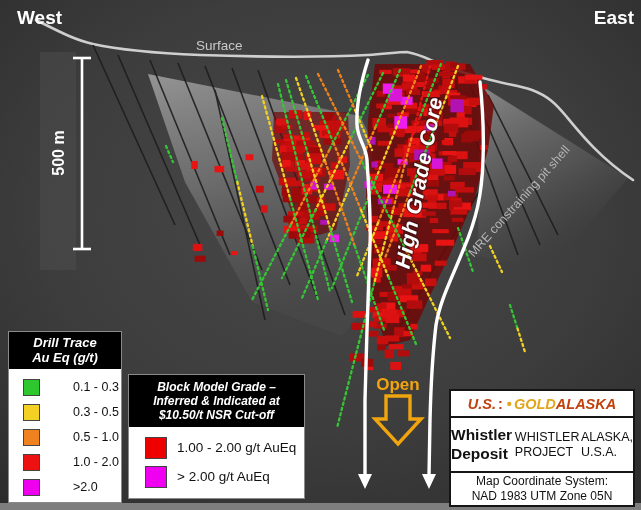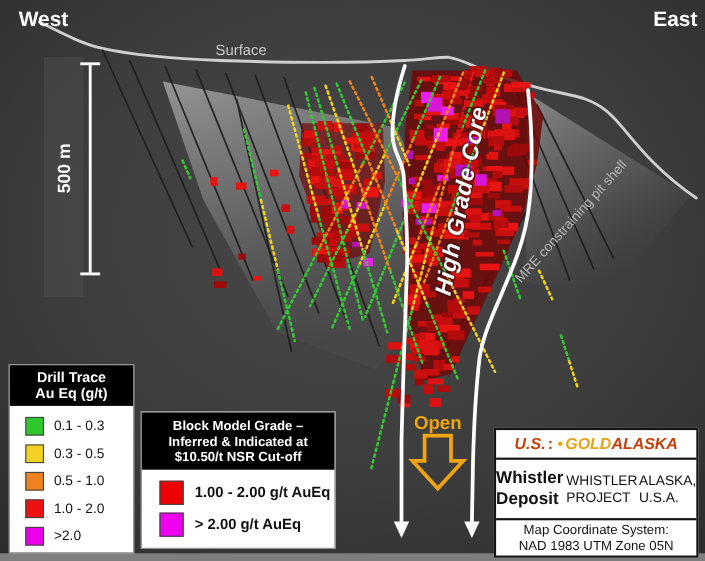--- a/index.html
+++ b/index.html
@@ -3,34 +3,34 @@
 <meta charset="utf-8">
 <style>
   html,body{margin:0;padding:0;background:#222;}
   #stage{position:relative;width:641px;height:510px;overflow:hidden;
          font-family:"Liberation Sans",sans-serif;background:#3d3d3d;}
   #scene{position:absolute;left:0;top:0;z-index:1;}
   .overlay{position:absolute;z-index:2;}
   
   .legend{background:#ffffff;border:1px solid #8a8a8a;box-sizing:border-box;color:#111;}
   .leg-head{background:#000;color:#fff;font-weight:bold;text-align:center;
-            line-height:1.18;padding:3px 2px;}
+            line-height:1.18;padding:3px 2px;font-style:italic;}
   .leg-body{padding:6px 0 4px 0;}
   .leg-row{display:flex;align-items:center;margin:0 0 0 14px;}
   .swatch{border:1px solid #444;flex:0 0 auto;}
   
   #drill-legend{left:8px;top:331px;width:114px;height:172px;}
   #drill-legend .leg-head{font-size:13px;}
-  #drill-legend .leg-row{height:25px;}
+  #drill-legend .leg-row{height:25px;gap:24px;}
   #drill-legend .swatch{width:15px;height:15px;margin-right:9px;}
   #drill-legend .leg-label{font-size:12.5px;}
   
   #block-legend{left:128px;top:374px;width:177px;height:125px;}
   #block-legend .leg-head{font-size:12px;padding:5px 2px;}
-  #block-legend .leg-row{height:29px;margin-left:16px;font-weight:bold;}
+  #block-legend .leg-row{height:29px;margin-left:16px;}
   #block-legend .swatch{width:20px;height:20px;margin-right:10px;}
   #block-legend .leg-label{font-size:13.5px;}
   
   #info-box{left:449px;top:389px;width:186px;height:118px;background:#fff;
             border:2px solid #151515;box-sizing:border-box;display:flex;
             flex-direction:column;color:#111;}
   #logo-row{height:25px;border-bottom:2px solid #151515;display:flex;
             align-items:center;justify-content:center;
             font-style:italic;font-weight:bold;font-size:14.5px;letter-spacing:0px;}
   #logo-row .navy{color:#c2410c;}

